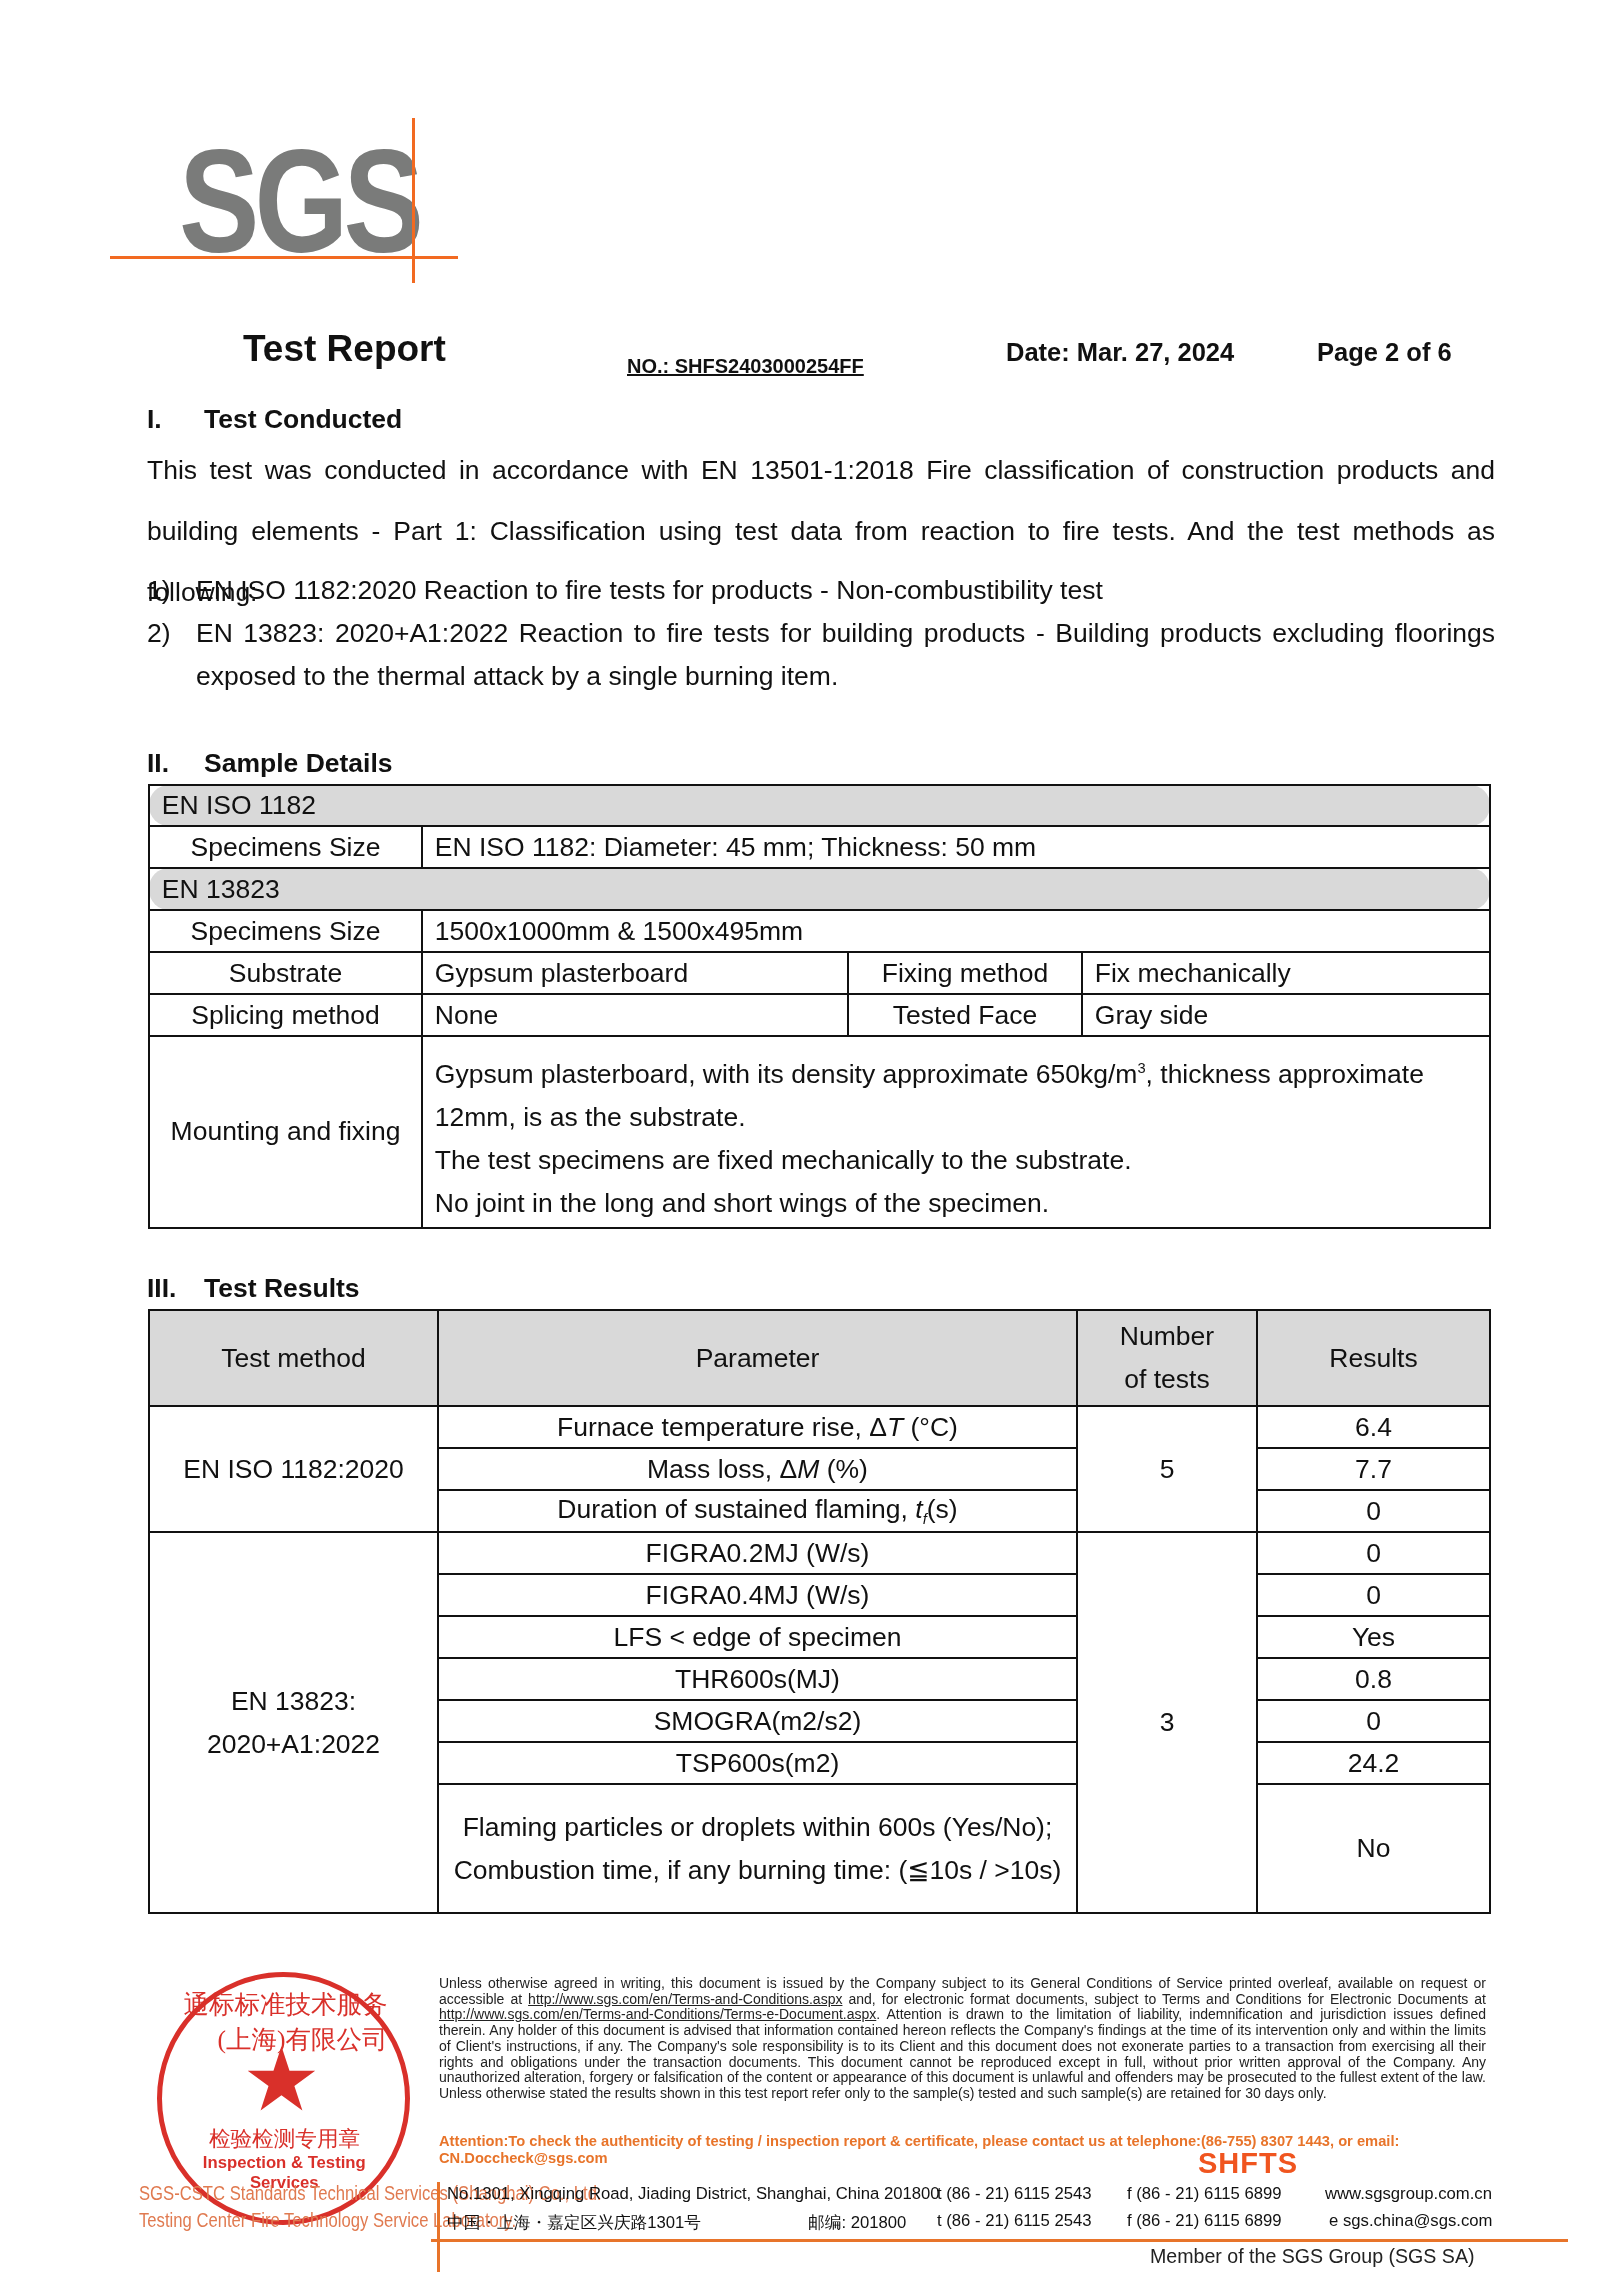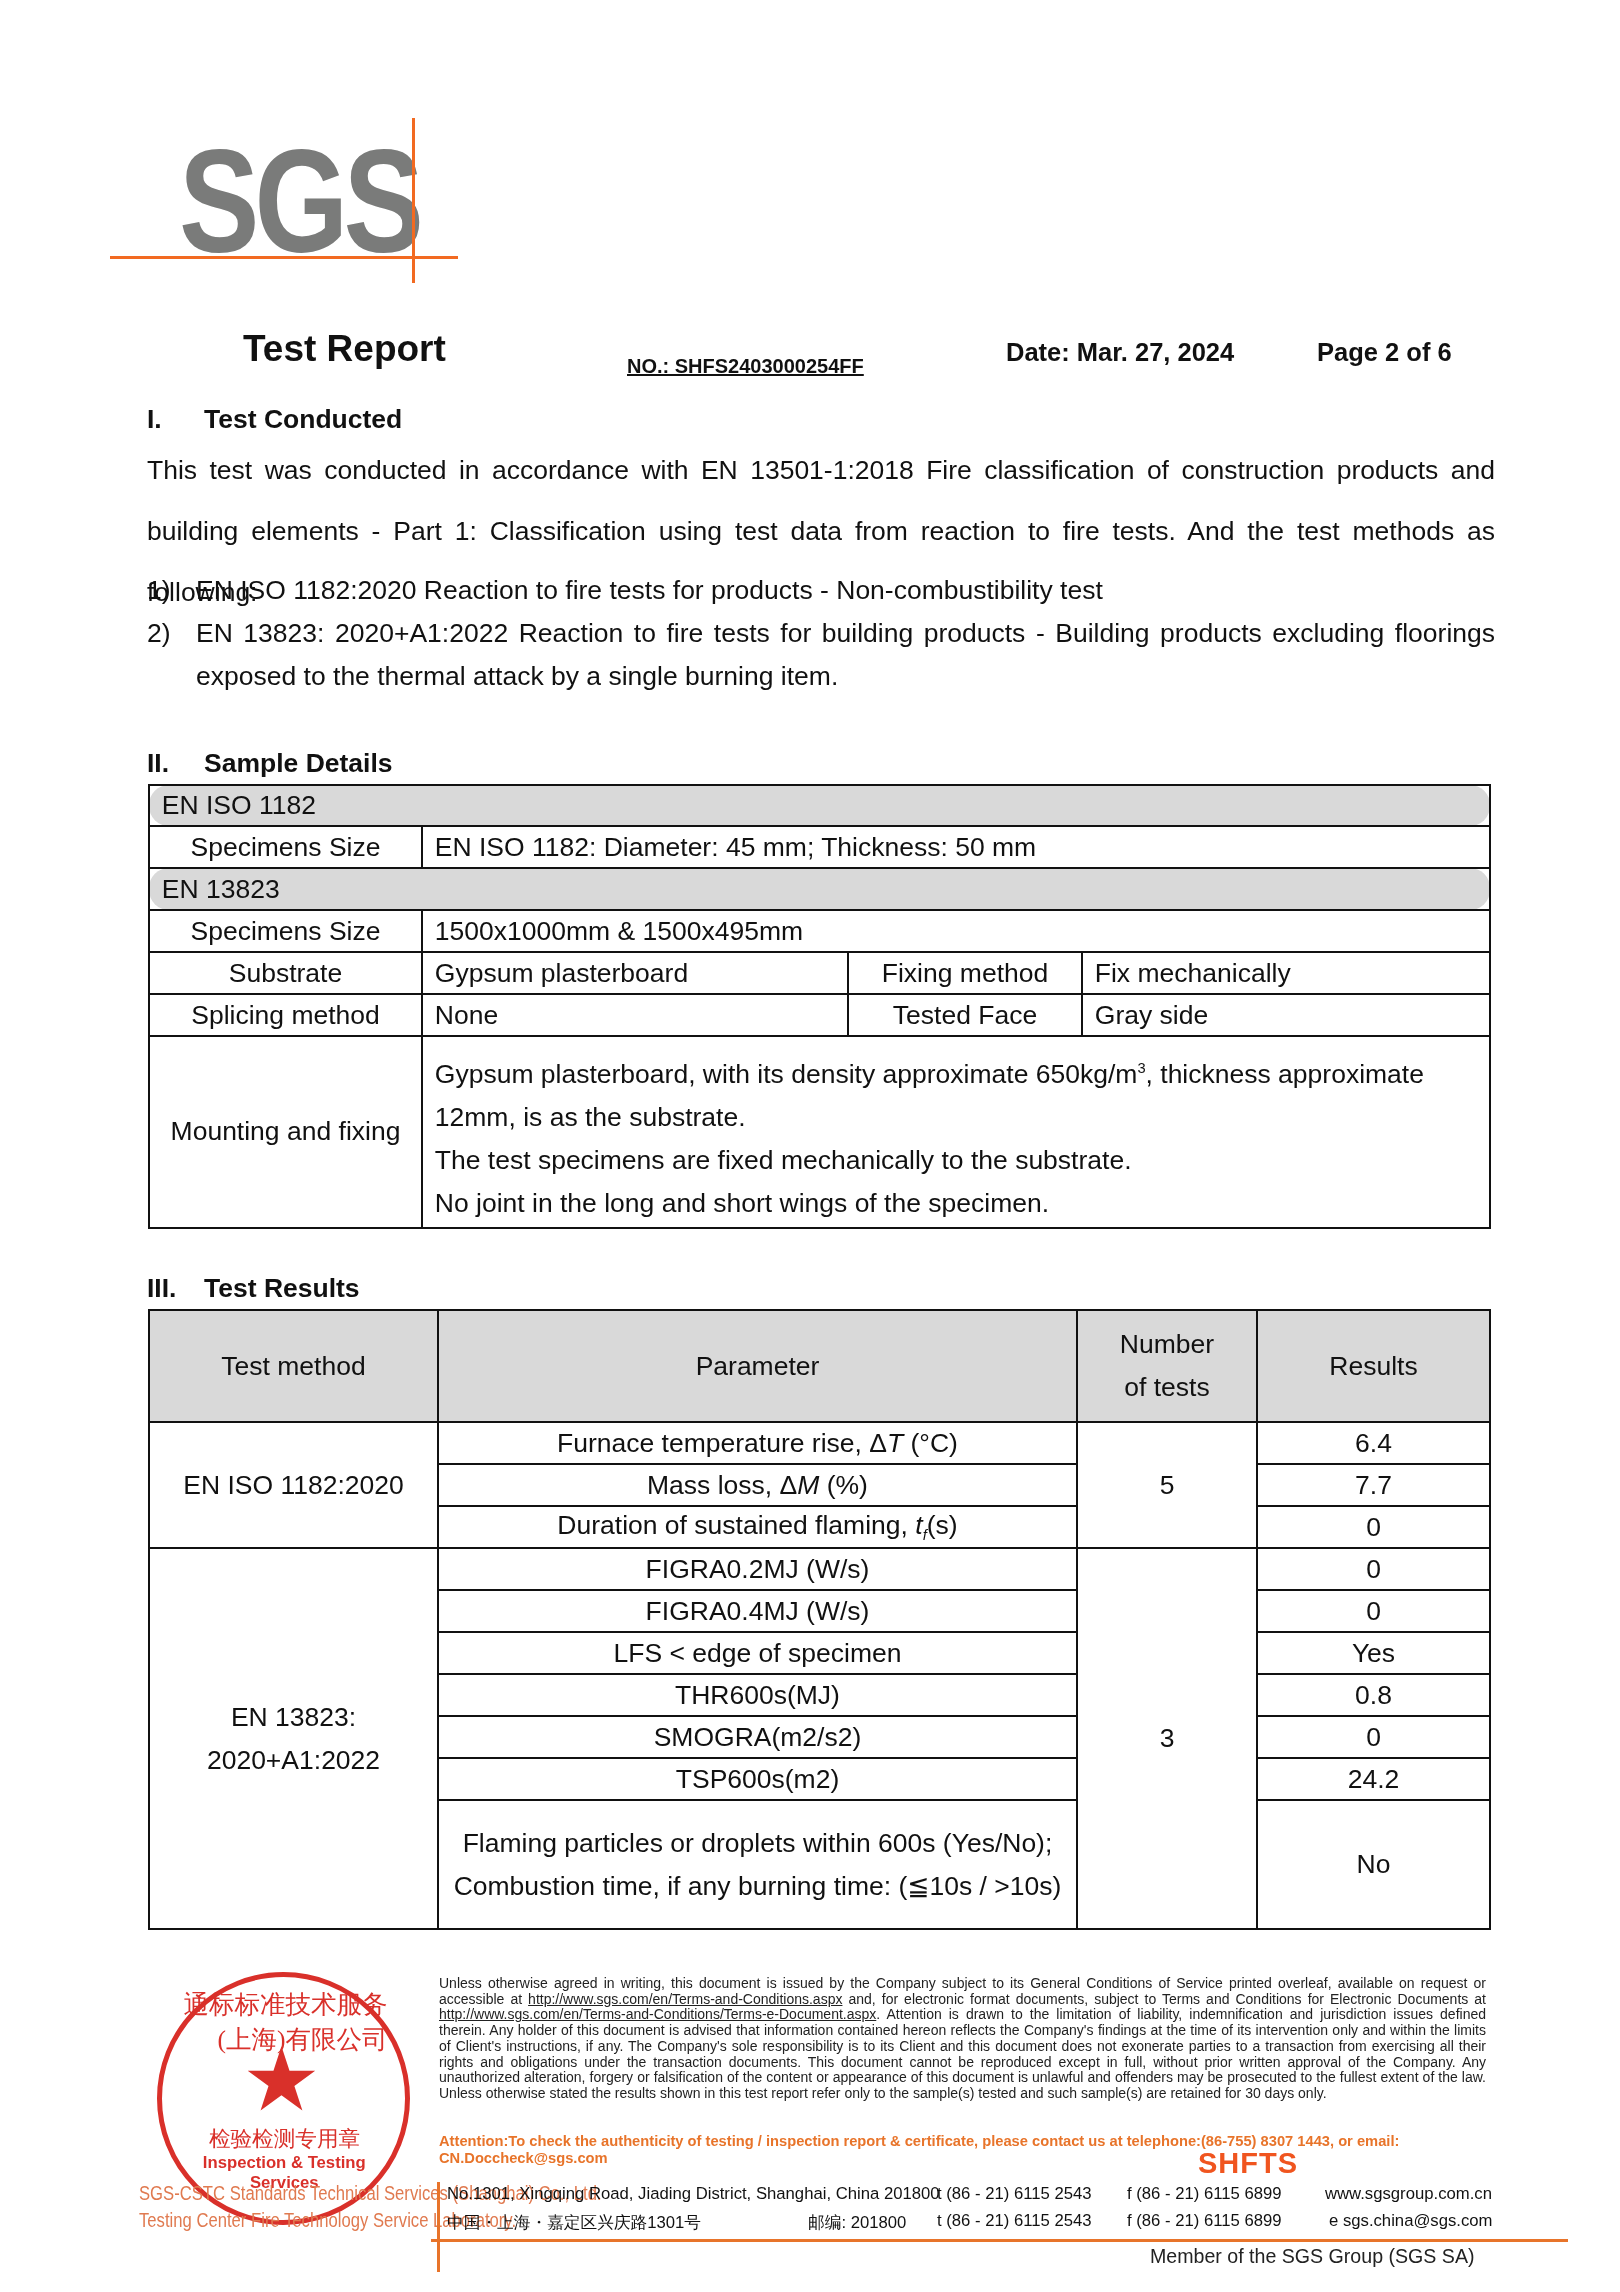--- a/index.html
+++ b/index.html
@@ -150,21 +150,21 @@
   <colgroup>
       <col style="width:289px">
       <col style="width:639px">
       <col style="width:180px">
       <col>
     </colgroup>
   <tbody>
       <tr>
     <th class="gray" style="height:84px">Test method</th>
     <th class="gray">Parameter</th>
-    <th class="gray" style="padding:12px 29px">Number of tests</th>
+    <th class="gray" style="padding:4px 29px">Number of tests</th>
     <th class="gray">Results</th>
   </tr>
 
   <tr>
     <td rowspan="3">EN ISO 1182:2020</td>
     <td><span>Furnace temperature rise, Δ</span><i>T</i><span> (°C)</span></td>
     <td rowspan="3">5</td>
     <td>6.4</td>
   </tr>
   <tr>

